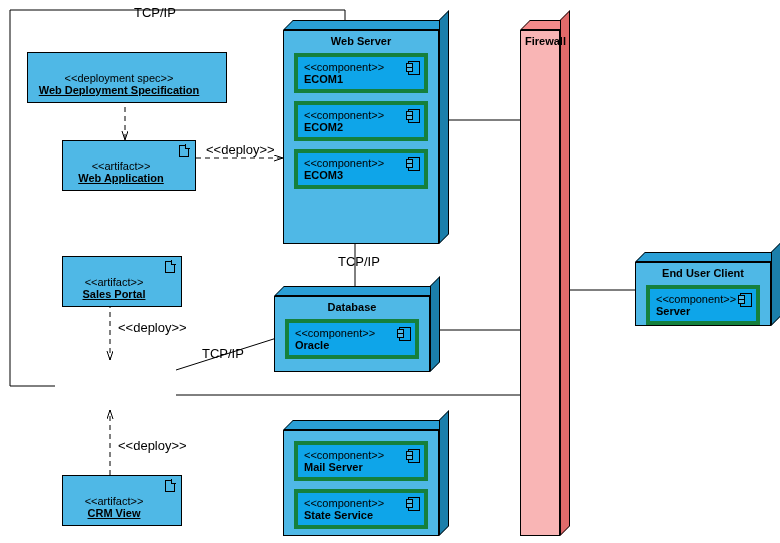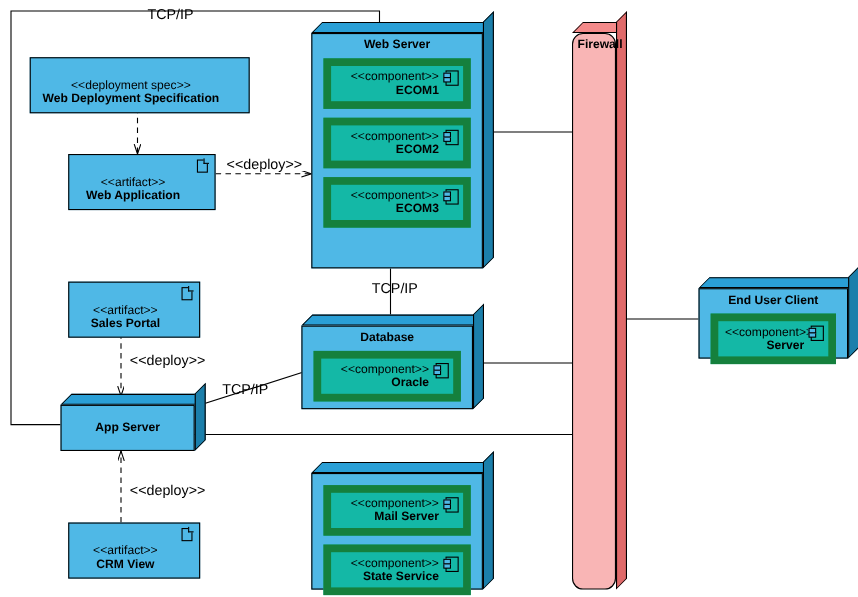--- a/index.html
+++ b/index.html
@@ -6,37 +6,37 @@
   body { background: #fff; font-family: Arial, sans-serif; font-size: 11px; position: relative; width: 780px; height: 543px; }
   .diagram { position: relative; width: 780px; height: 543px; }
 
   
   .node3d { position: absolute; }
   .node3d .depth-top { position: absolute; left: 0; top: 0; width: 100%; height: 10px; background: #2a9fd6; transform: skewX(-45deg); transform-origin: bottom left; border: 1px solid #000; }
   .node3d .depth-side { position: absolute; right: -10px; top: 0; width: 10px; height: 100%; background: #1b7fab; transform: skewY(-45deg); transform-origin: top left; border: 1px solid #000; }
   .node3d .face { position: absolute; left: 0; top: 10px; right: 0; bottom: 0; background: #4fb8e6; border: 1px solid #000; }
   .node3d.pink .depth-top { background: #f48a8a; }
   .node3d.pink .depth-side { background: #e06a6a; }
-  .node3d.pink .face { background: #f9b5b5; border-radius: 10px; }
+  .node3d.pink .face { background: #f9b5b5; }
   .node3d .title { text-align: center; font-weight: bold; padding: 4px 4px 6px; }
   .node3d .body { padding: 0 10px 10px; }
 
   
-  .comp { position: relative; background: #14b8a6; border: 7px solid #15803d; padding: 4px 22px 4px 6px; text-align: right; margin-bottom: 8px; }
+  .comp { position: relative; background: #0ea5e9; border: 4px solid #15803d; padding: 4px 22px 4px 6px; text-align: left; margin-bottom: 8px; }
   .comp:last-child { margin-bottom: 0; }
   .comp .st { display: block; }
   .comp .nm { display: block; font-weight: bold; }
   .comp .icn { position: absolute; top: 4px; right: 4px; width: 14px; height: 12px; }
   .comp .icn::before { content: ""; position: absolute; right: 0; top: 0; width: 10px; height: 12px; border: 1px solid #000; background: transparent; }
   .comp .icn::after { content: ""; position: absolute; left: 0; top: 2px; width: 5px; height: 3px; border: 1px solid #000; box-shadow: 0 4px 0 -1px #4fb8e6, 0 4px 0 0 #000; background: #4fb8e6; }
 
   
   .artifact { position: absolute; background: #4fb8e6; border: 1px solid #000; padding: 6px 24px 6px 8px; text-align: center; }
   .artifact .st { display: block; margin-top: 13px; }
-  .artifact .nm { display: block; font-weight: bold; }
+  .artifact .nm { display: block; font-weight: bold; text-decoration: underline; }
   .artifact .doc-icn { position: absolute; top: 4px; right: 6px; width: 10px; height: 12px; }
   .artifact .doc-icn::before { content: ""; position: absolute; inset: 0; border: 1px solid #000; }
   .artifact .doc-icn::after { content: ""; position: absolute; right: -1px; top: -1px; width: 4px; height: 4px; background: #4fb8e6; border-left: 1px solid #000; border-bottom: 1px solid #000; }
 
   
   .plain-title { display:flex; align-items:center; justify-content:center; height:100%; font-weight:bold; }
 
   
   .lbl { position: absolute; font-size: 13px; background: transparent; white-space: nowrap; }
 
@@ -100,27 +100,20 @@
     <span class="nm">Sales Portal</span>
     <span class="doc-icn"></span>
   </div>
 
   <div class="artifact" style="left:62px; top:475px; width:120px;">
     <span class="st">&lt;&lt;artifact&gt;&gt;</span>
     <span class="nm">CRM View</span>
     <span class="doc-icn"></span>
   </div>
 
-  <div class="node3d" style="left:55px; top:358px; width:122px; height:52px;">
-    <div class="depth-top"></div>
-      <div class="depth-side"></div>
-    <div class="face">
-        <div class="plain-title">App Server</div>
-      </div>
-  </div>
 
   <div class="node3d" style="left:283px; top:20px; width:156px; height:224px;">
     <div class="depth-top"></div>
       <div class="depth-side"></div>
     <div class="face">
       <div class="title">Web Server</div>
       <div class="body">
         <div class="comp">
           <span class="st">&lt;&lt;component&gt;&gt;</span>
           <span class="nm">ECOM1</span>

